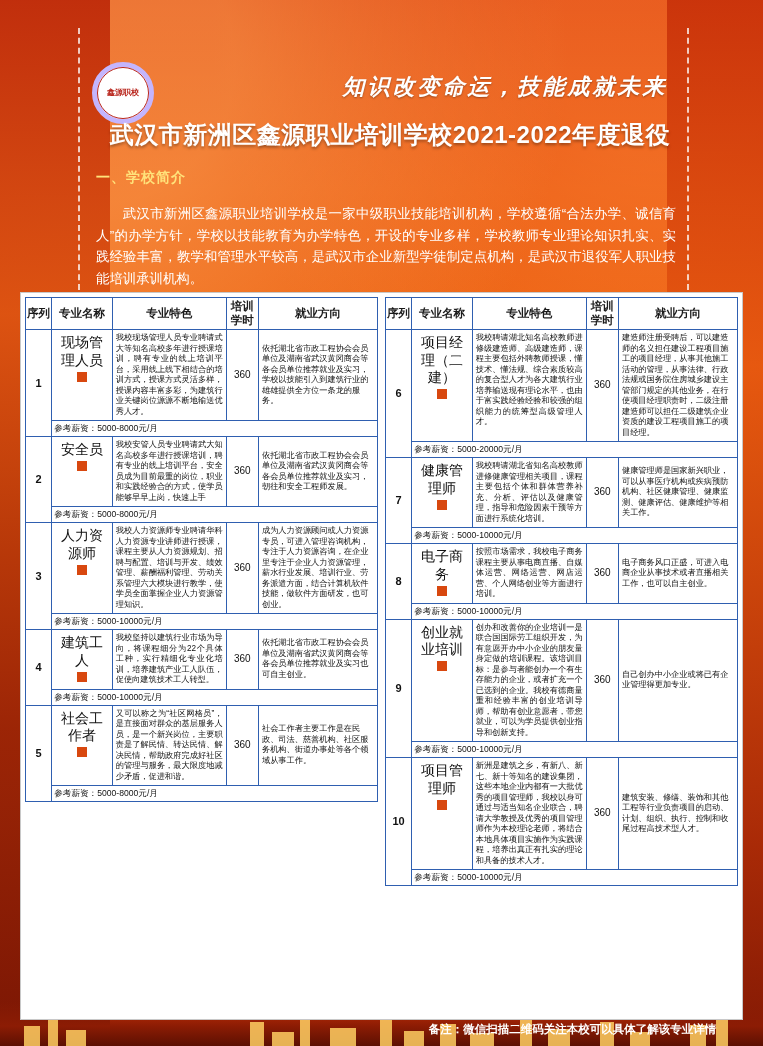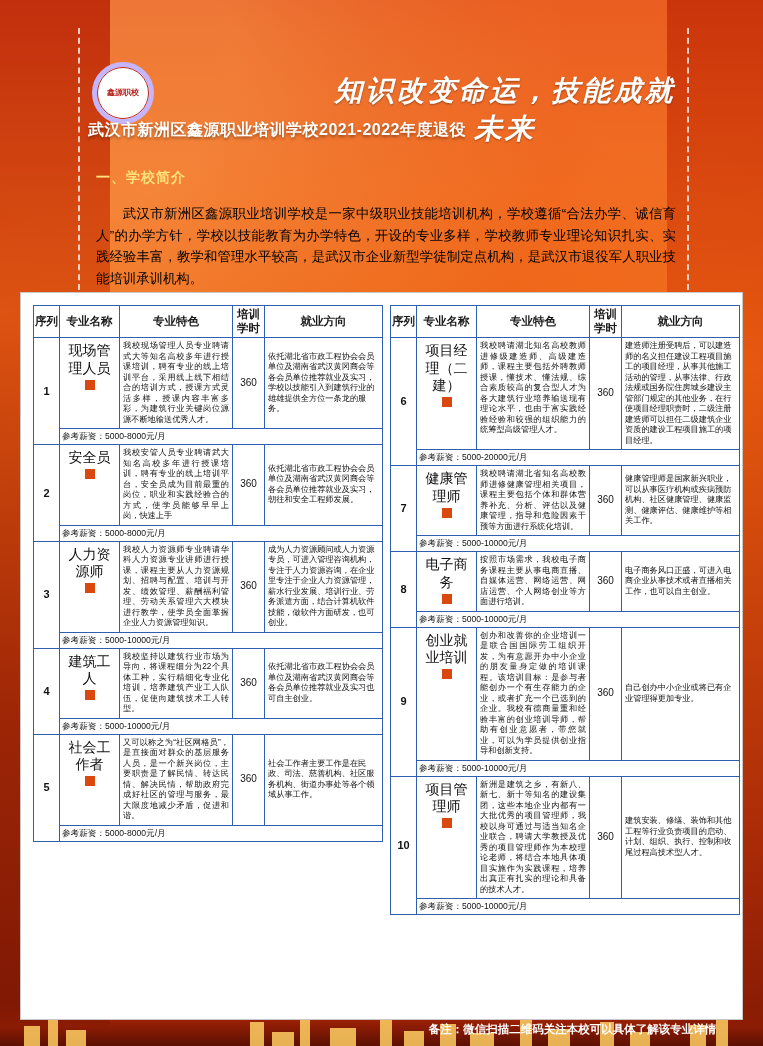--- a/index.html
+++ b/index.html
@@ -42,42 +42,42 @@
     background:#fff;border:5px solid #c4b5fd;box-sizing:border-box;
     display:flex;align-items:center;justify-content:center;
   }
   .logo .inner{
     width:50px;height:50px;border-radius:50%;border:1px solid #b9261d;
     display:flex;align-items:center;justify-content:center;
     font-size:8px;color:#b9261d;text-align:center;line-height:1.05;font-weight:bold;
   }
   .slogan{
     position:absolute;left:330px;top:72px;width:350px;height:34px;
-    color:#fff;font-size:28px;letter-spacing:3px;
+    color:#fff;font-size:22px;letter-spacing:3px;
     font-family:"Liberation Serif","DejaVu Serif",serif;
     font-style:italic;font-weight:bold;text-align:center;
     text-shadow:0 1px 2px rgba(0,0,0,.35);
   }
   .title{
-    position:absolute;left:88px;top:118px;width:590px;
-    text-align:left;color:#fff;font-weight:bold;font-size:16px;line-height:1.45;
+    position:absolute;left:80px;top:118px;width:590px;
+    text-align:right;color:#fff;font-weight:bold;font-size:24px;line-height:1.45;
     letter-spacing:.5px;text-shadow:0 2px 3px rgba(0,0,0,.35);
   }
   .sec-h{
     position:absolute;left:96px;top:169px;color:#ffe27a;font-weight:bold;font-size:14px;
     letter-spacing:1px;
   }
   .intro{
     position:absolute;left:96px;top:203px;width:580px;
-    color:#000000;font-size:13.4px;line-height:1.62;text-align:justify;text-indent:2em;
+    color:#ffffff;font-size:13.4px;line-height:1.62;text-align:justify;text-indent:2em;
   }
   .tables{
     position:absolute;left:20px;top:292px;width:723px;height:728px;
     background:#fff;border:1px solid #c8c8c8;box-sizing:border-box;
-    display:flex;gap:0;padding:12px;
+    display:flex;gap:0;padding:4px;
   }
   .tcol{width:355px;}
   .tcol.left{margin-right:7px;}
   table{border-collapse:collapse;width:100%;table-layout:fixed;}
   th,td{border:1px solid #2f5fb0;box-sizing:border-box;}
   thead th{
     background:#fff;color:#1a1a1a;font-size:11.5px;font-weight:bold;
     height:32px;line-height:1.15;padding:1px;
   }
   .c-no{width:26px;}

